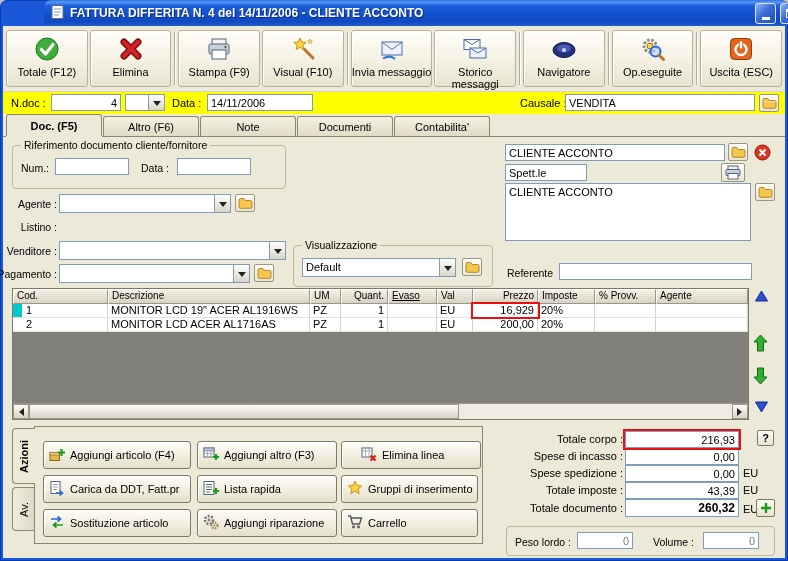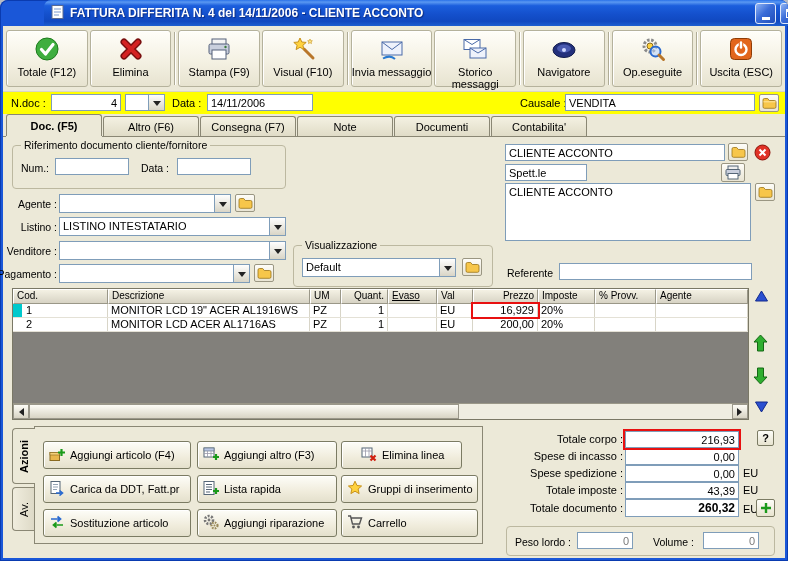--- a/index.html
+++ b/index.html
@@ -214,23 +214,20 @@
     </div>
 
     <div class="tabstrip">
       <div class="tab active">
           <span>Doc. (F5)</span>
         </div>
       <div class="tab">
           <span>Altro (F6)</span>
         </div>
       <div class="tab">
-          <span>Consegna (F7)</span>
-        </div>
-      <div class="tab">
           <span>Note</span>
         </div>
       <div class="tab">
           <span>Documenti</span>
         </div>
       <div class="tab">
           <span>Contabilita'</span>
         </div>
     </div>
 
@@ -249,24 +246,20 @@
           <span class="ctxt"></span>
           <span class="carrow"></span>
         </div>
       <span class="folder-btn" style="left:232px;top:57px;">
           <svg width="15" height="12">
             <path d="M1 3 q0 -1.5 1.5 -1.5 h3.2 l1.6 2 h5.2 q1.5 0 1.5 1.5 v4.8 q0 1.5 -1.5 1.5 h-10 q-1.5 0 -1.5 -1.5z" fill="#f7c64a" stroke="#9a7318" stroke-width=".8"></path>
           </svg>
         </span>
 
       <span class="flabel" style="right:728px;top:84px;">Listino :</span>
-      <div class="combo" style="left:56px;top:80px;width:227px;">
-          <span class="ctxt">LISTINO INTESTATARIO</span>
-          <span class="carrow"></span>
-        </div>
 
       <span class="flabel" style="right:728px;top:108px;margin-left:28px;">Venditore :</span>
       <div class="combo" style="left:56px;top:104px;width:227px;">
           <span class="ctxt"></span>
           <span class="carrow"></span>
         </div>
 
       <span class="flabel" style="right:728px;top:131px;">Pagamento :</span>
       <div class="combo" style="left:56px;top:127px;width:191px;">
           <span class="ctxt"></span>
@@ -404,21 +397,21 @@
         </button>
         <button class="abtn" style="left:162px;top:14px;width:140px;">
           <span><svg width="16" height="16">
                 <rect x="1" y="2" width="10" height="9" fill="#fff" stroke="#556677"></rect>
                 <rect x="1" y="2" width="10" height="3" fill="#b9c6e4" stroke="#556677" stroke-width=".6"></rect>
                 <path d="M1 7.5 h10 M4.5 5 v6 M8 5 v6" stroke="#99a" stroke-width=".8"></path>
                 <path d="M13 8 v6 M10 11 h6" stroke="#1a9a1a" stroke-width="2.2"></path>
               </svg></span>
           <span>Aggiungi altro (F3)</span>
         </button>
-        <button class="abtn" style="left:306px;top:14px;width:121px;padding-left:19px;">
+        <button class="abtn" style="left:306px;top:14px;width:140px;padding-left:19px;">
           <span><svg width="16" height="16">
                 <rect x="1" y="2" width="10" height="9" fill="#fff" stroke="#556677"></rect>
                 <path d="M1 5 h10 M4.5 2 v9 M8 2 v9" stroke="#99a" stroke-width=".8"></path>
                 <path d="M9.5 9.5 l5 5 M14.5 9.5 l-5 5" stroke="#d02010" stroke-width="2.2"></path>
               </svg></span>
           <span>Elimina linea</span>
         </button>
         <button class="abtn" style="left:8px;top:48px;width:148px;">
           <span><svg width="16" height="16">
                 <rect x="2" y="1.5" width="9" height="12" fill="#fff" stroke="#556677"></rect>

